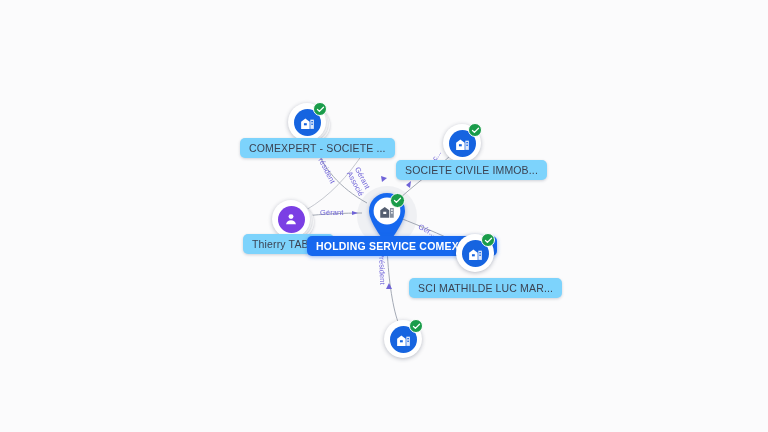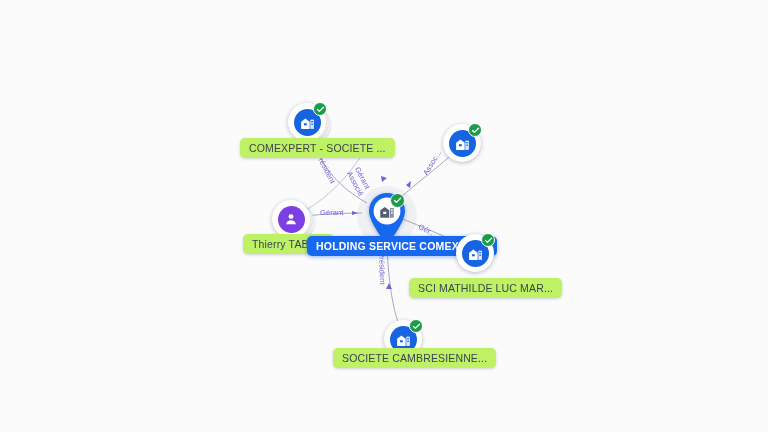--- a/index.html
+++ b/index.html
@@ -49,21 +49,21 @@
   .pin-halo{
     position:absolute;left:-7px;top:-4px;width:60px;height:60px;border-radius:50%;
     background:rgba(120,130,160,.09);
   }
 
   
   .label{
     position:absolute;white-space:nowrap;
     font-size:10.5px;letter-spacing:.15px;
     padding:4px 9px;border-radius:5px;
-    background:#bef264;color:#3b4252;
+    background:#7dd3fc;color:#3b4252;
     box-shadow:0 1px 3px rgba(30,40,70,.2);
   }
   .label.selected{
     background:#1668ef;color:#ffffff;font-weight:bold;
     box-shadow:0 1px 4px rgba(22,104,239,.45);
     letter-spacing:.2px;
   }
 
   
   .edge-label{
@@ -155,20 +155,21 @@
           </svg>
         </div>
       </div>
       <div class="badge-check">
         <svg width="9" height="9" viewBox="0 0 24 24">
           <path d="M20 6L9 17l-5-5" fill="none" stroke="#ffffff" stroke-width="3.4" stroke-linecap="round" stroke-linejoin="round"></path>
         </svg>
       </div>
     </div>
   </div>
+  <div class="label" style="left:396px;top:160px;">SOCIETE CIVILE IMMOB...</div>
 
   <div class="node" style="left:272px;top:200px;">
     <div class="icon-stack">
       <div class="stack-card c1"></div>
       <div class="stack-card c2"></div>
       <div class="icon-circle">
         <div class="glyph-disc person">
           <svg width="16" height="16" viewBox="0 0 24 24">
             <circle cx="12" cy="8.4" r="3.7" fill="#ffffff"></circle>
             <path d="M4.6 20c.6-4.2 3.8-6.3 7.4-6.3s6.8 2.1 7.4 6.3z" fill="#ffffff"></path>
@@ -239,15 +240,14 @@
           </svg>
         </div>
       </div>
       <div class="badge-check">
         <svg width="9" height="9" viewBox="0 0 24 24">
           <path d="M20 6L9 17l-5-5" fill="none" stroke="#ffffff" stroke-width="3.4" stroke-linecap="round" stroke-linejoin="round"></path>
         </svg>
       </div>
     </div>
   </div>
-  <div class="label" style="left:333px;top:348px;">SOCIETE CAMBRESIENNE...</div>
 
 </div>
 
 </body></html>

